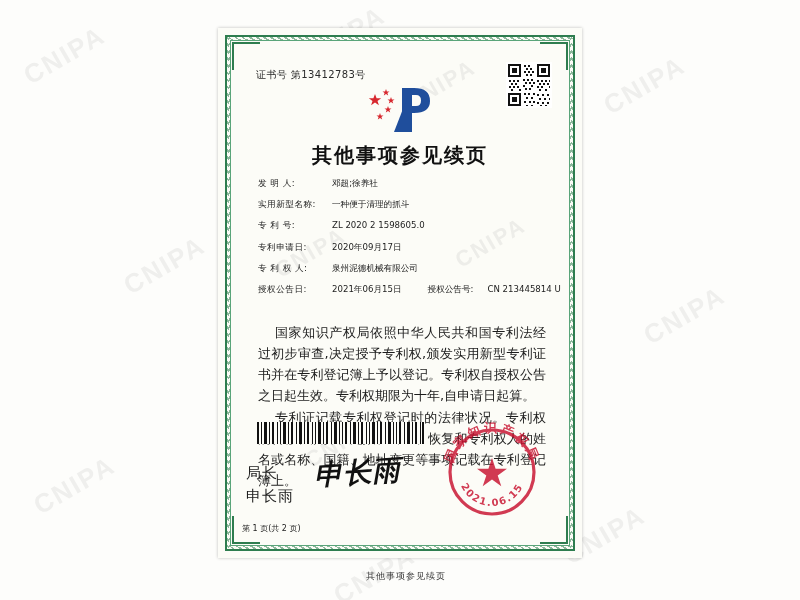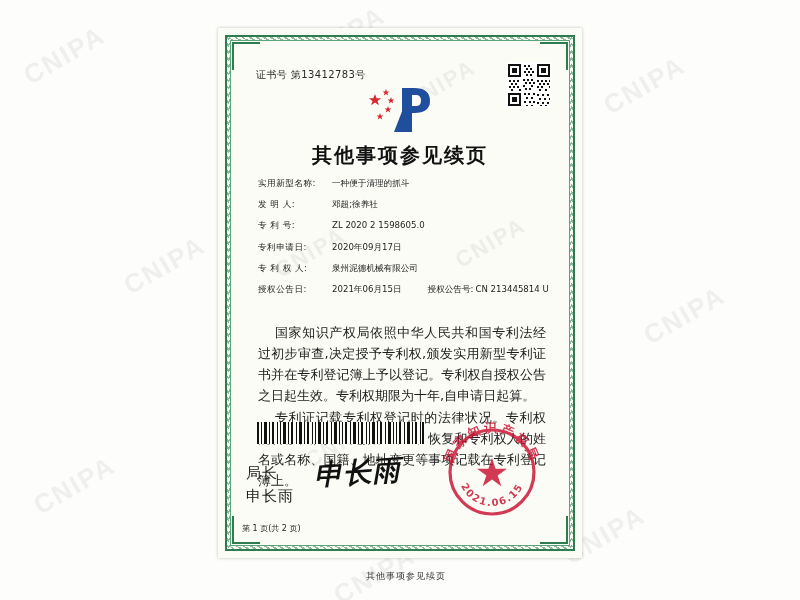--- a/index.html
+++ b/index.html
@@ -171,21 +171,21 @@
   }
   .field-label {
     width: 74px;
     flex: 0 0 74px;
     letter-spacing: 0.5px;
   }
   .field-value {
     flex: 1 1 auto;
   }
   .field-row.dual .field-label { width: 74px; flex: 0 0 74px; }
-  .field-row.dual .mid-label { margin-left: 26px; margin-right: 2px; }
+  .field-row.dual .mid-label { margin-left: 26px; margin-right: 14px; }
 
   .paras {
     position: absolute;
     left: 16px;
     right: 12px;
     top: 272px;
     font-size: 13px;
     color: #1c1c1c;
     line-height: 1.62;
     text-align: justify;
@@ -385,26 +385,26 @@
           <path d="M38 4 L50 4 Q66 4 66 17 Q66 29 50 29 L48 29 L48 48 L38 48 Z" fill="#1f4e9c"></path>
           <path d="M48 11 L52 11 Q57 11 57 16.5 Q57 22 52 22 L48 22 Z" fill="#fcfcf7"></path>
           <path d="M30 48 L44 12 L48 12 L48 48 Z" fill="#1f4e9c"></path>
         </svg>
       </div>
 
       <div class="title">其他事项参见续页</div>
 
       <div class="fields">
         <div class="field-row">
+          <span class="field-label">发 明 人:</span>
+          <span class="field-value">邓超;徐养社</span>
+        </div>
+        <div class="field-row">
           <span class="field-label">实用新型名称:</span>
           <span class="field-value">一种便于清理的抓斗</span>
-        </div>
-        <div class="field-row">
-          <span class="field-label">发 明 人:</span>
-          <span class="field-value">邓超;徐养社</span>
         </div>
         <div class="field-row">
           <span class="field-label">专 利 号:</span>
           <span class="field-value">ZL 2020 2 1598605.0</span>
         </div>
         <div class="field-row">
           <span class="field-label">专利申请日:</span>
           <span class="field-value">2020年09月17日</span>
         </div>
         <div class="field-row">

